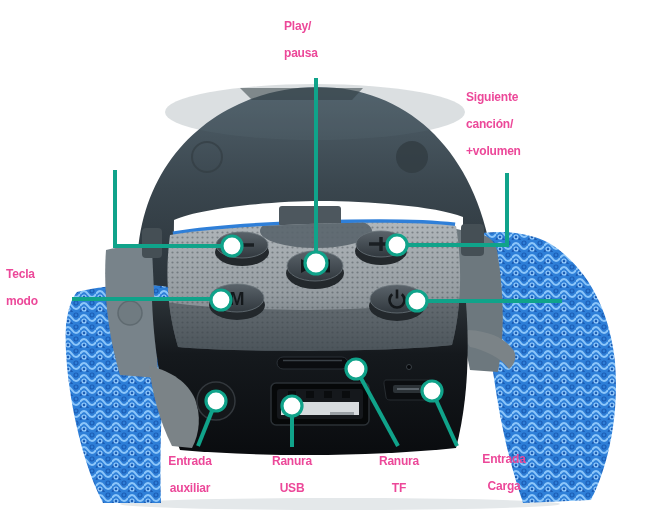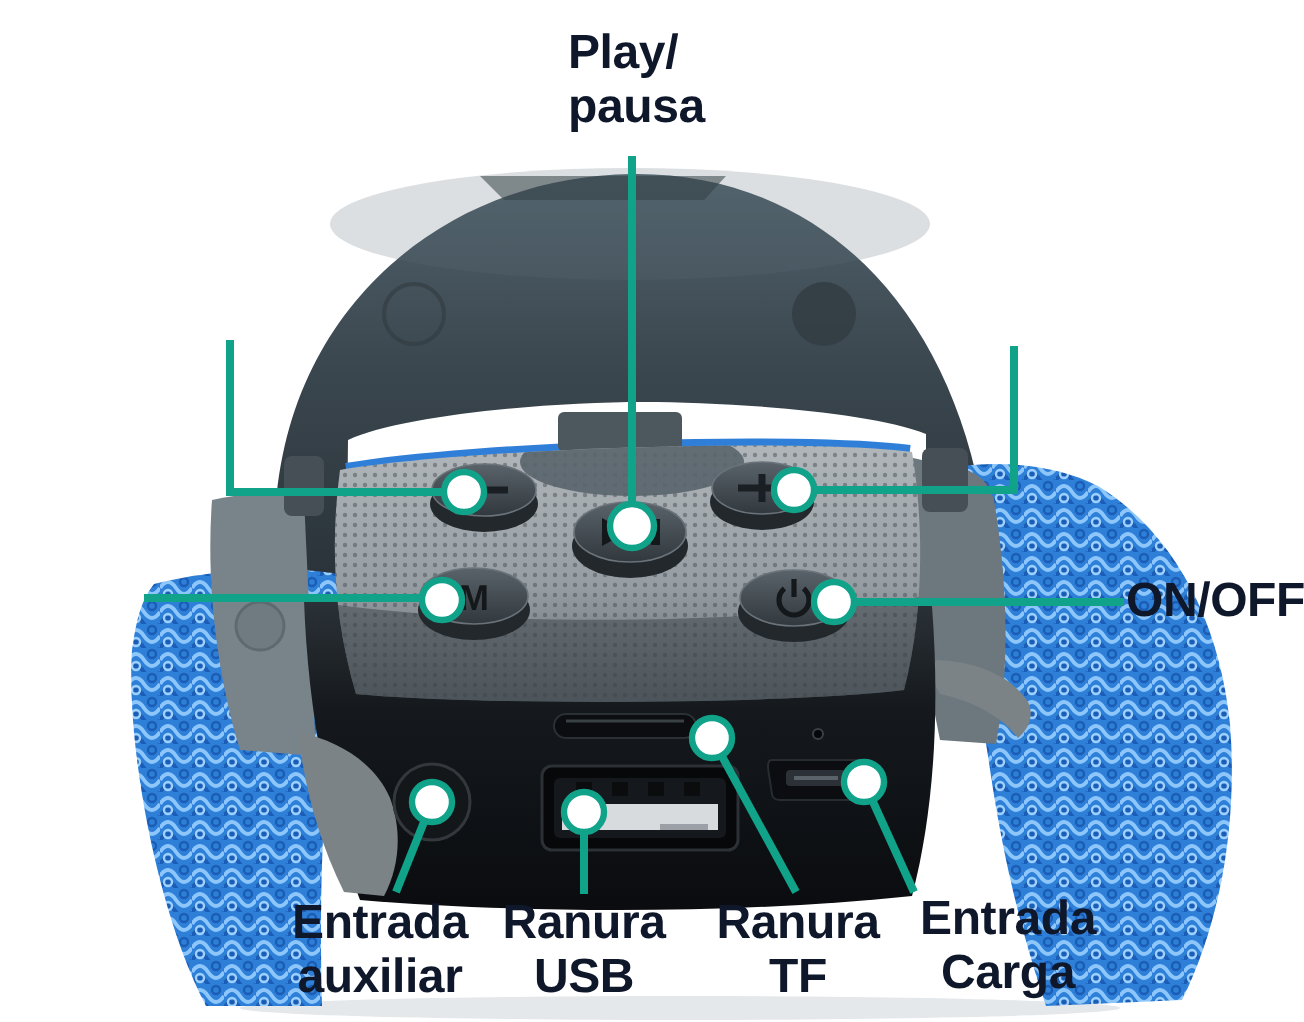--- a/index.html
+++ b/index.html
@@ -2,22 +2,22 @@
 <html><head>
 <meta charset="utf-8">
 <style>
   html,body { margin:0; padding:0; background:#ffffff; }
   .stage {
     position:relative; width:652px; height:511px; background:#ffffff;
     overflow:hidden; font-family:"Liberation Sans", sans-serif;
   }
   .illustration { position:absolute; left:0; top:0; }
   .callout {
-    position:absolute; font-weight:700; font-size:24px; line-height:27px;
-    color:#0f172a; white-space:pre-line; letter-spacing:-0.2px;
+    position:absolute; font-weight:700; font-size:12px; line-height:27px;
+    color:#ec4899; white-space:pre-line; letter-spacing:-0.2px;
   }
   .c-prev   { left:46px;  top:84px;  }
   .c-play   { left:284px; top:13px;  }
   .c-next   { left:466px; top:84px;  }
   .c-mode   { left:6px;   top:261px; }
   .c-onoff  { left:563px; top:287px; }
   .c-aux    { left:144px; top:448px; width:92px; text-align:center; }
   .c-usb    { left:246px; top:448px; width:92px; text-align:center; }
   .c-tf     { left:353px; top:448px; width:92px; text-align:center; }
   .c-charge { left:458px; top:446px; width:92px; text-align:center; }
@@ -194,21 +194,25 @@
       <circle cx="417" cy="301" r="10"></circle>
       <circle cx="216" cy="401" r="10"></circle>
       <circle cx="292" cy="406" r="10"></circle>
       <circle cx="356" cy="369" r="10"></circle>
       <circle cx="432" cy="391" r="10"></circle>
     </g>
   </svg>
 
   <div class="callout c-play">Play/
 pausa</div>
-  <div class="callout c-onoff">ON/OFF</div>
+  <div class="callout c-next">Siguiente
+canción/
++volumen</div>
+  <div class="callout c-mode">Tecla
+modo</div>
   <div class="callout c-aux">Entrada
 auxiliar</div>
   <div class="callout c-usb">Ranura
 USB</div>
   <div class="callout c-tf">Ranura
 TF</div>
   <div class="callout c-charge">Entrada
 Carga</div>
 
 </div>

